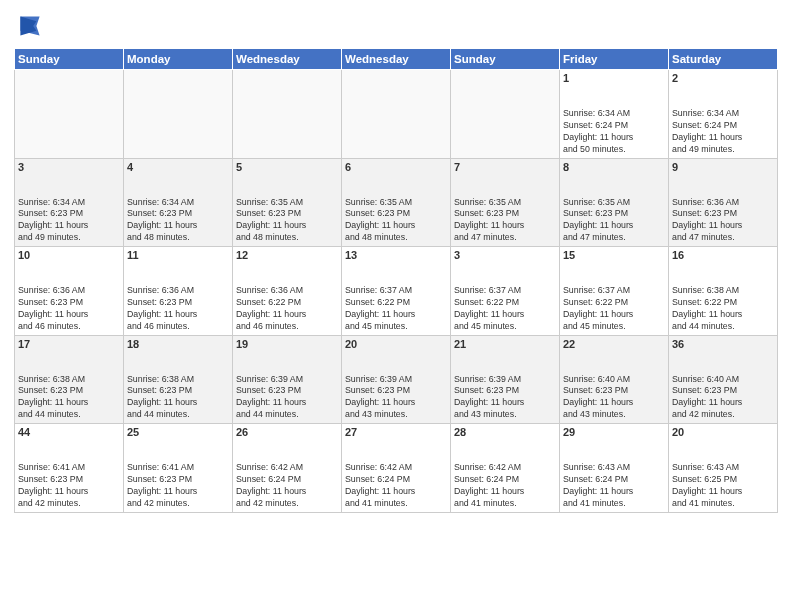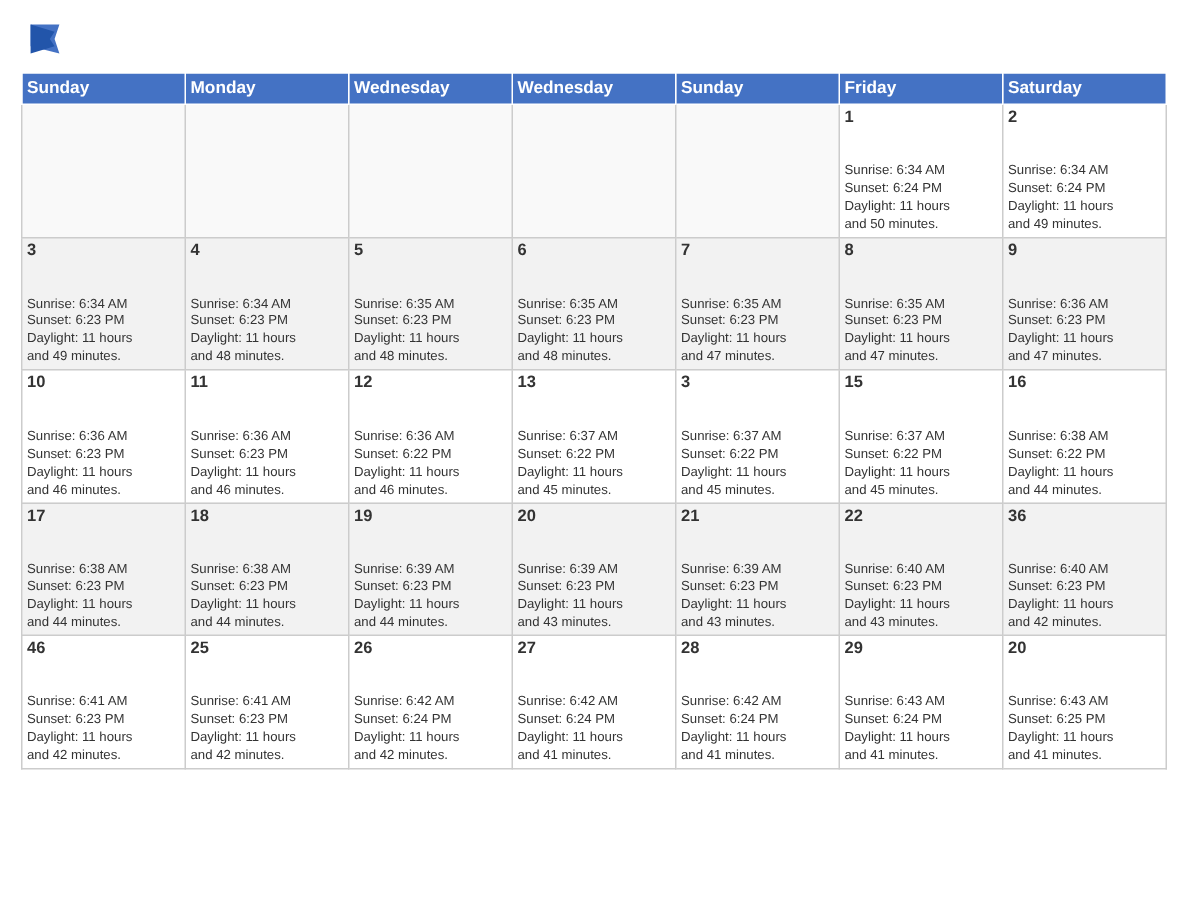--- a/index.html
+++ b/index.html
@@ -302,21 +302,21 @@
           <td>
             <span class="day-num">36</span>
             <div class="day-info" style="white-space: pre-line;">Sunrise: 6:40 AM
 Sunset: 6:23 PM
 Daylight: 11 hours
 and 42 minutes.</div>
           </td>
         </tr>
         <tr>
           <td>
-            <span class="day-num">46</span>
+            <span class="day-num">44</span>
             <div class="day-info" style="white-space: pre-line;">Sunrise: 6:41 AM
 Sunset: 6:23 PM
 Daylight: 11 hours
 and 42 minutes.</div>
           </td>
           <td>
             <span class="day-num">25</span>
             <div class="day-info" style="white-space: pre-line;">Sunrise: 6:41 AM
 Sunset: 6:23 PM
 Daylight: 11 hours

